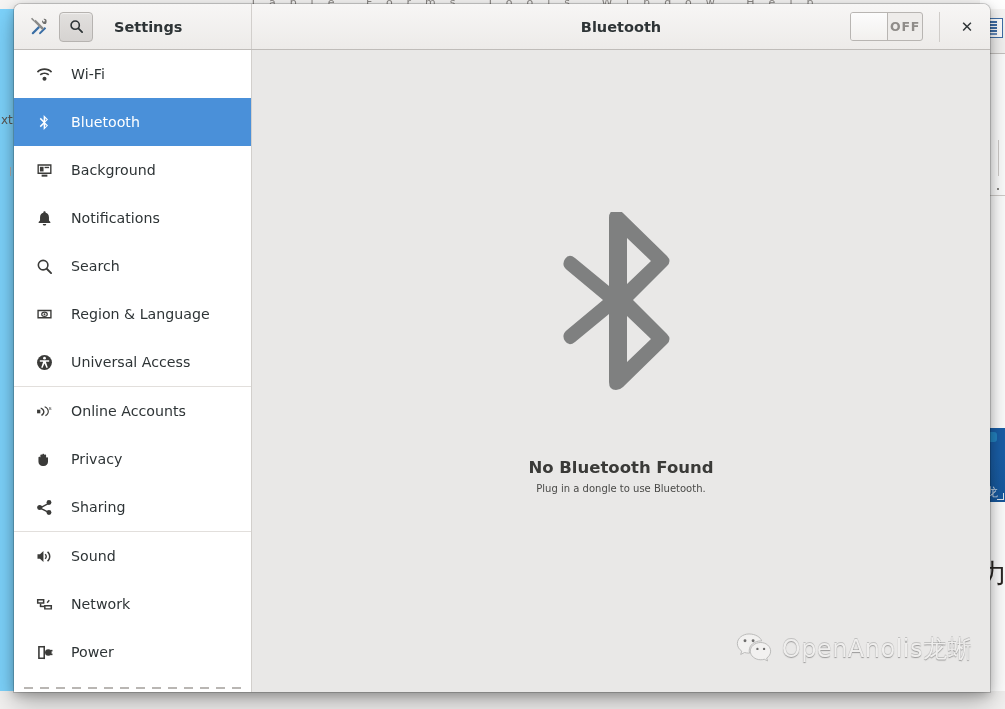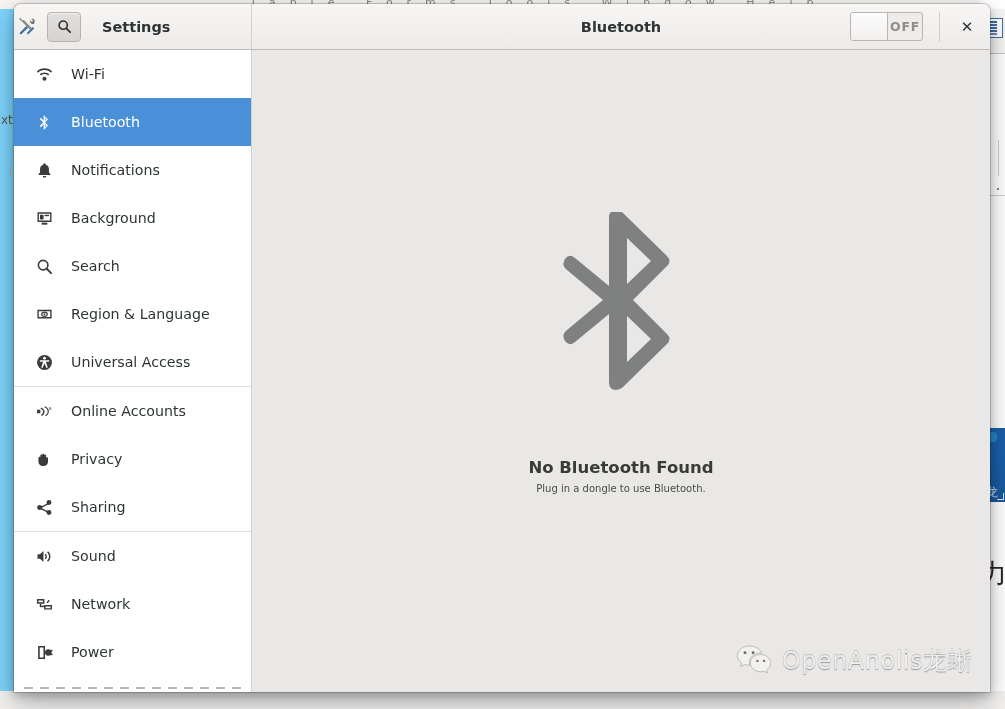--- a/index.html
+++ b/index.html
@@ -185,20 +185,21 @@
     background: linear-gradient(to bottom, #f7f6f5 0%, #edebe9 100%);
     border-bottom: 1px solid #bfbcb9;
     border-radius: 7px 7px 0 0;
   }
   .titlebar-left {
     width: 238px;
     min-width: 238px;
     display: flex;
     align-items: center;
     gap: 9px;
+    padding-left: 12px;
     border-right: 1px solid #d2cfcc;
     box-sizing: border-box;
   }
   .tools-icon {
     width: 24px; height: 24px;
     display: flex; align-items: center; justify-content: center;
   }
   .search-btn {
     width: 34px; height: 30px;
     border: 1px solid #b6b3b0;
@@ -357,21 +358,21 @@
   }
   .empty-subtitle {
     font-size: 10px;
     color: #4a4a48;
   }
 
   
   .watermark {
     position: absolute;
     right: 18px;
-    bottom: 14px;
+    bottom: 26px;
     display: flex;
     align-items: center;
     gap: 10px;
   }
   .wm-text {
     font-size: 24px;
     color: #efeeed;
     text-shadow: 0 1px 1px rgba(90,90,90,0.55),
                  0 -1px 0 rgba(120,120,120,0.35);
     white-space: nowrap;
@@ -469,37 +470,37 @@
           <svg width="17" height="17" viewBox="0 0 16 16">
             <path d="M7.2 1v5.3L4.5 3.6l-1 1L6.9 8l-3.4 3.4 1 1 2.7-2.7V15l4.1-4.1L8.5 8l2.8-2.9L7.2 1zm1.5 2.9l1.3 1.3-1.3 1.3V3.9zm0 5.9l1.3 1.3-1.3 1.3V9.8z"></path>
           </svg>
         </span>
         <span class="side-label">Bluetooth</span>
       </div>
 
       <div class="side-item">
         <span class="side-icon">
           <svg width="17" height="17" viewBox="0 0 16 16">
-            <path d="M8 1.2c-.6 0-1.1.5-1.1 1.1v.4C5.1 3.2 3.8 4.8 3.8 6.8v3L2.5 11.4v.8h11v-.8L12.2 9.8v-3c0-2-1.3-3.6-3.1-4.1v-.4c0-.6-.5-1.1-1.1-1.1z"></path>
-            <path d="M6.4 13.1c0 .9.7 1.6 1.6 1.6s1.6-.7 1.6-1.6H6.4z"></path>
-          </svg>
-        </span>
-        <span class="side-label">Notifications</span>
-      </div>
-
-      <div class="side-item">
-        <span class="side-icon">
-          <svg width="17" height="17" viewBox="0 0 16 16">
             <path d="M1.4 2.2h13.2v9H1.4v-9zm1.3 1.3v6.4h10.6V3.5H2.7z"></path>
             <rect x="3.7" y="4.5" width="3.4" height="4.4"></rect>
             <rect x="8.1" y="4.5" width="4.2" height="1.3"></rect>
             <rect x="5.3" y="11.9" width="5.4" height="1.9"></rect>
           </svg>
         </span>
         <span class="side-label">Background</span>
+      </div>
+
+      <div class="side-item">
+        <span class="side-icon">
+          <svg width="17" height="17" viewBox="0 0 16 16">
+            <path d="M8 1.2c-.6 0-1.1.5-1.1 1.1v.4C5.1 3.2 3.8 4.8 3.8 6.8v3L2.5 11.4v.8h11v-.8L12.2 9.8v-3c0-2-1.3-3.6-3.1-4.1v-.4c0-.6-.5-1.1-1.1-1.1z"></path>
+            <path d="M6.4 13.1c0 .9.7 1.6 1.6 1.6s1.6-.7 1.6-1.6H6.4z"></path>
+          </svg>
+        </span>
+        <span class="side-label">Notifications</span>
       </div>
 
       <div class="side-item">
         <span class="side-icon">
           <svg width="17" height="17" viewBox="0 0 16 16">
             <circle cx="6.7" cy="6.7" r="4.5" fill="none" stroke="#3b3b39" stroke-width="1.5"></circle>
             <line x1="10.1" y1="10.1" x2="14.2" y2="14.2" stroke="#3b3b39" stroke-width="1.8" stroke-linecap="round"></line>
           </svg>
         </span>
         <span class="side-label">Search</span>

